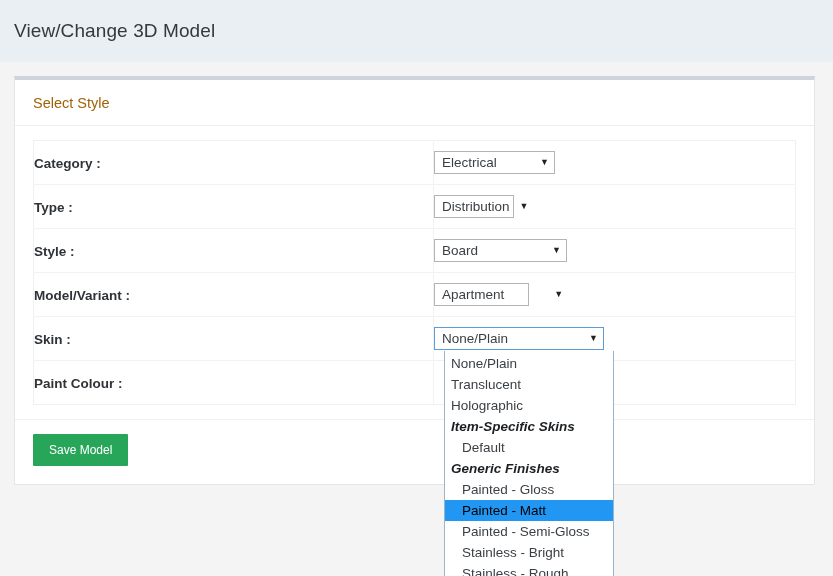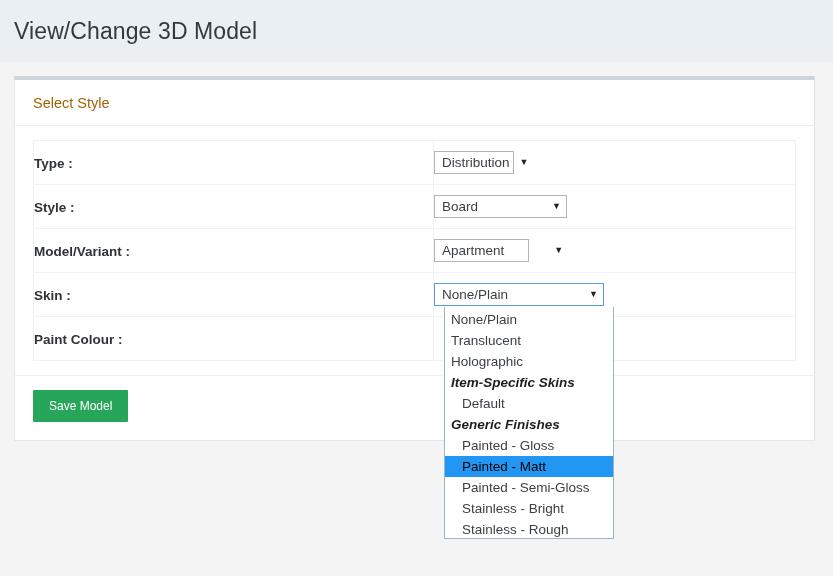--- a/index.html
+++ b/index.html
@@ -13,21 +13,21 @@
 
   
   .page-header {
     height: 62px;
     background: #eaeff3;
     display: flex;
     align-items: center;
     padding-left: 14px;
   }
   .page-title {
-    font-size: 23px;
+    font-size: 19px;
     font-weight: 400;
     color: #34393f;
     letter-spacing: .1px;
   }
 
   
   .card-wrap { padding: 14px 18px 0 14px; }
   .card {
     background: #ffffff;
     border: 1px solid #e3e6e8;
@@ -167,20 +167,31 @@
   <div class="card">
 
     <div class="card-header">
       <span class="card-header-title">Select Style</span>
     </div>
 
     <div class="card-body">
       <table class="form-table">
         <tbody>
 
+          <tr>
+            <td class="label-cell">
+              <span class="row-label">Category :</span>
+            </td>
+            <td class="value-cell">
+              <div class="select-box w-electrical">
+                <span>Electrical</span>
+                <span class="caret">▼</span>
+              </div>
+            </td>
+          </tr>
 
           <tr>
             <td class="label-cell">
               <span class="row-label">Type :</span>
             </td>
             <td class="value-cell">
               <div class="select-box w-distribution">
                 <span>Distribution</span>
                 <span class="caret">▼</span>
               </div>

